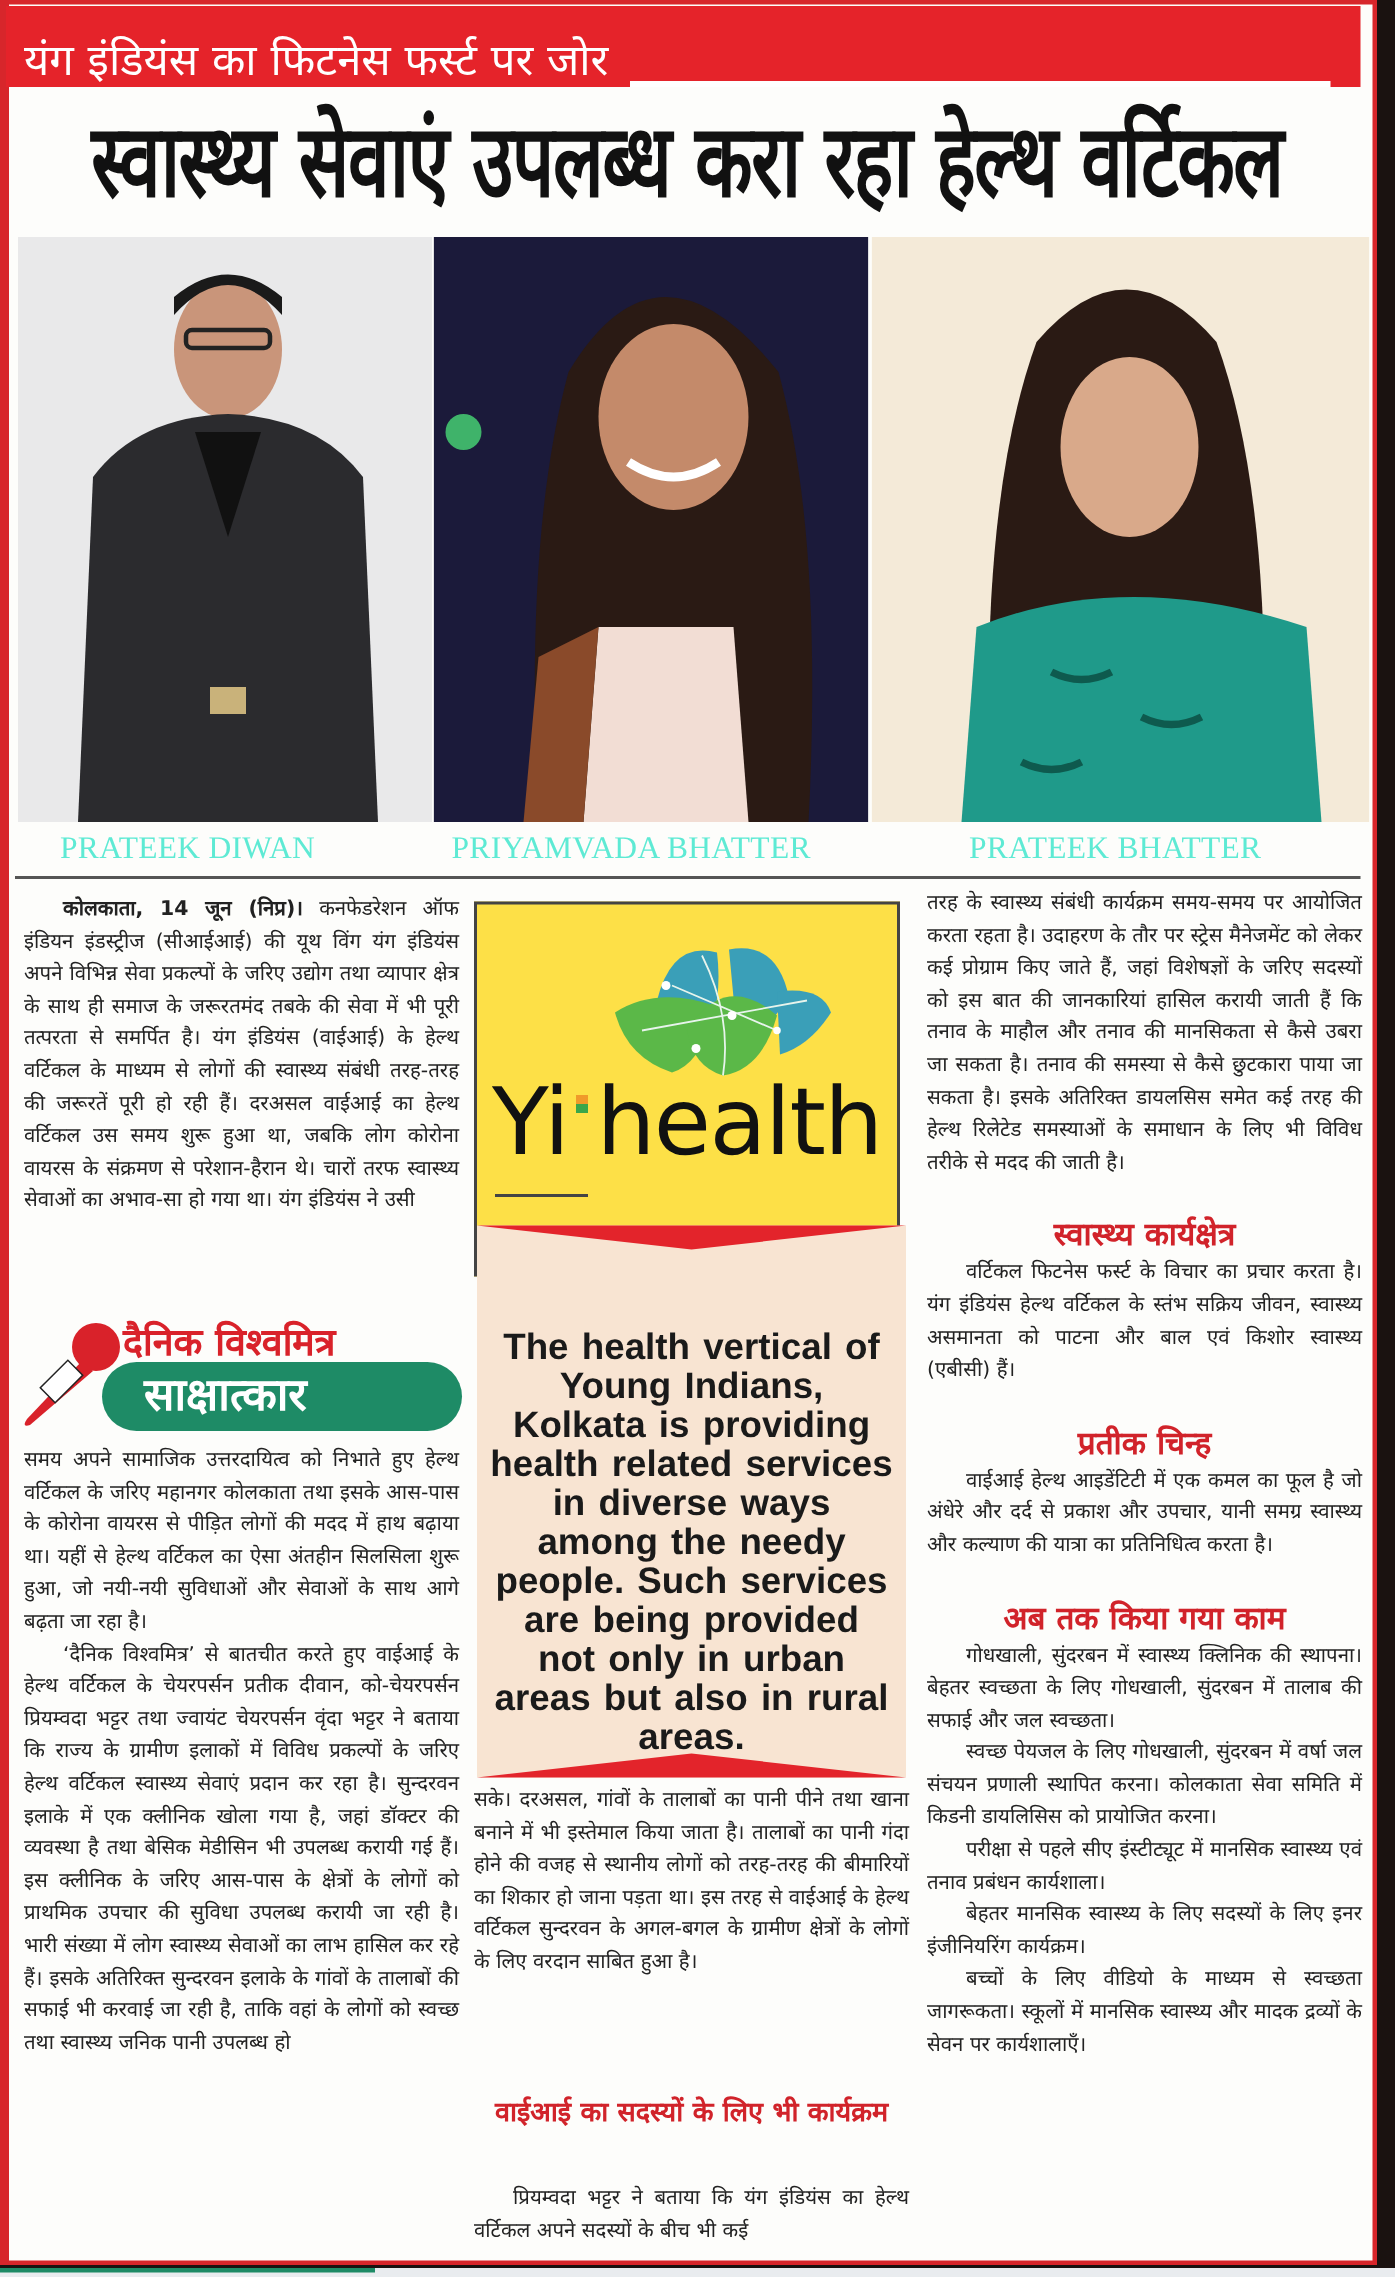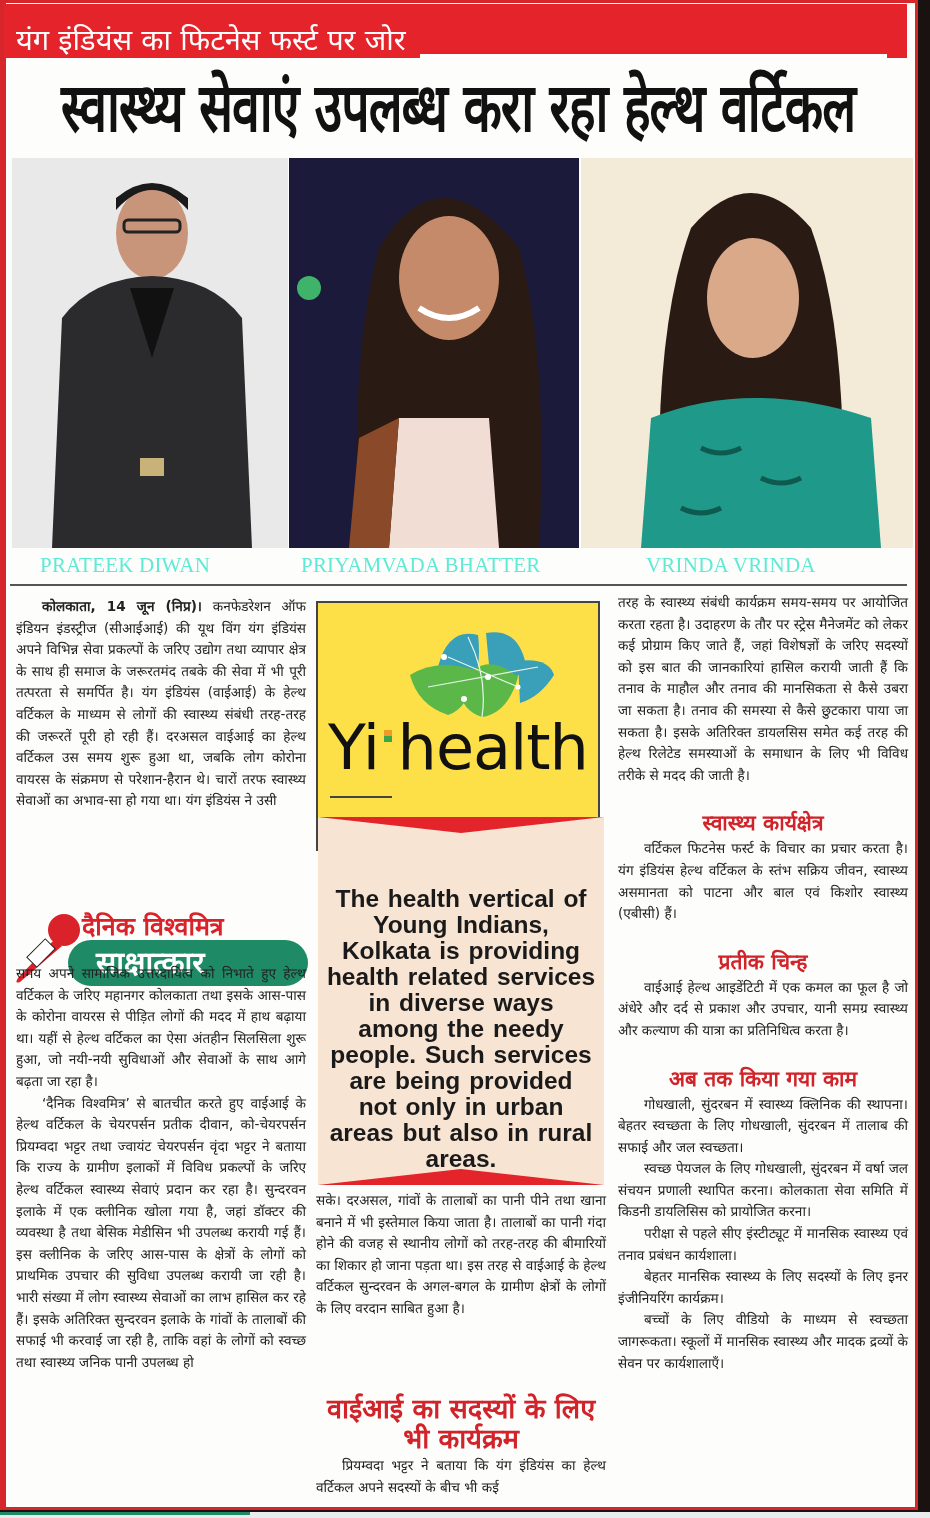--- a/index.html
+++ b/index.html
@@ -36,21 +36,21 @@
 
   .col { position: absolute; font-family: "DejaVu Sans", sans-serif; font-size: 13.6px; line-height: 21.6px; color: #222; text-align: justify; }
   .col p { margin: 0; }
   .col .indent { text-indent: 26px; }
   .col-left { left: 16px; top: 596px; width: 290px; }
   .col-left-2 { left: 16px; top: 963px; width: 290px; }
   .col-mid { left: 316px; top: 1190px; width: 290px; }
   .col-right { left: 618px; top: 592px; width: 290px; }
   .dateline { font-weight: bold; }
 
-  .interview { position: absolute; left: 10px; top: 876px; width: 292px; height: 80px; margin-top: 32px; }
+  .interview { position: absolute; left: 10px; top: 876px; width: 292px; height: 80px; }
   .interview-brand { position: absolute; left: 72px; top: 0; font-size: 25px; font-weight: bold; color: #d9222a; white-space: nowrap; }
   .interview-pill {
     position: absolute; left: 58px; top: 32px; width: 240px; height: 46px; border-radius: 24px;
     background: #1e8b66; color: #fff; font-size: 30px; font-weight: bold; line-height: 46px; padding-left: 28px;
     white-space: nowrap;
   }
   .mic { position: absolute; left: 0; top: 4px; width: 74px; height: 74px; }
 
   .logo-box {
     position: absolute; left: 316px; top: 601px; width: 284px; height: 250px; border: 2px solid #444; background: #fde047;
@@ -67,21 +67,21 @@
   .pull-top { position: absolute; left: 0; top: 0; width: 286px; height: 0; border-left: 143px solid transparent; border-right: 143px solid transparent; border-top: 16px solid #e3242b; }
   .pull-bot { position: absolute; left: 0; bottom: 0; width: 286px; height: 0; border-left: 143px solid transparent; border-right: 143px solid transparent; border-bottom: 16px solid #e3242b; }
   .pull-text {
     position: absolute; left: 8px; top: 22px; width: 270px; text-align: center;
     font-family: "Liberation Sans", sans-serif; font-weight: bold; font-size: 24.5px; line-height: 26px; color: #1a1a1a;
     word-spacing: 2px;
     margin-top: 47px;
   }
 
   .subhead { color: #d1232a; font-weight: bold; text-align: center; font-family: "DejaVu Sans", sans-serif; }
-  .sub-mid { position: absolute; left: 316px; top: 1394px; width: 290px; font-size: 27px; line-height: 30px; }
+  .sub-mid { position: absolute; left: 316px; top: 1394px; width: 290px; font-size: 18px; line-height: 30px; }
   .col-mid-2 { left: 316px; top: 1455px; width: 290px; }
   .sub-r1 { font-size: 21px; line-height: 30px; margin-top: 22px; }
   .bottom-strip { position: absolute; left: 0; top: 1512px; width: 930px; height: 6px; background: #e9ecef; }
   .bottom-strip .g { position: absolute; left: 0; top: 0; width: 250px; height: 3px; background: #1e8b66; }
 </style>
 </head>
 <body>
 
 <div class="page"></div>
 
@@ -121,21 +121,21 @@
       <path d="M80 390 Q70 180 110 70 Q170 0 230 70 Q270 180 260 390z" fill="#2a1a14"></path>
       <ellipse cx="172" cy="140" rx="46" ry="60" fill="#d9a98a"></ellipse>
       <path d="M70 260 Q170 220 290 260 L300 390 L60 390z" fill="#1f9a8a"></path>
       <path d="M120 290 q20 10 40 0 M180 320 q20 10 40 0 M100 350 q20 10 40 0" stroke="#0e5a4e" stroke-width="5" fill="none"></path>
     </svg>
   </div>
 </div>
 
 <div class="caption c1">PRATEEK DIWAN</div>
 <div class="caption c2">PRIYAMVADA BHATTER</div>
-<div class="caption c3">VRINDA VRINDA</div>
+<div class="caption c3">PRATEEK BHATTER</div>
 <div class="divider"></div>
 
 <div class="col col-left">
   <p class="indent"><span class="dateline">कोलकाता, 14 जून (निप्र)।</span><span> कनफेडरेशन ऑफ इंडियन इंडस्ट्रीज (सीआईआई) की यूथ विंग यंग इंडियंस अपने विभिन्न सेवा प्रकल्पों के जरिए उद्योग तथा व्यापार क्षेत्र के साथ ही समाज के जरूरतमंद तबके की सेवा में भी पूरी तत्परता से समर्पित है। यंग इंडियंस (वाईआई) के हेल्थ वर्टिकल के माध्यम से लोगों की स्वास्थ्य संबंधी तरह-तरह की जरूरतें पूरी हो रही हैं। दरअसल वाईआई का हेल्थ वर्टिकल उस समय शुरू हुआ था, जबकि लोग कोरोना वायरस के संक्रमण से परेशान-हैरान थे। चारों तरफ स्वास्थ्य सेवाओं का अभाव-सा हो गया था। यंग इंडियंस ने उसी</span></p>
 </div>
 
 <div class="interview">
   <svg class="mic" viewBox="0 0 74 74">
     <circle cx="54" cy="18" r="16" fill="#d9222a"></circle>
     <path d="M44 28 L8 66 Q4 72 10 70 L52 34z" fill="#d9222a"></path>

